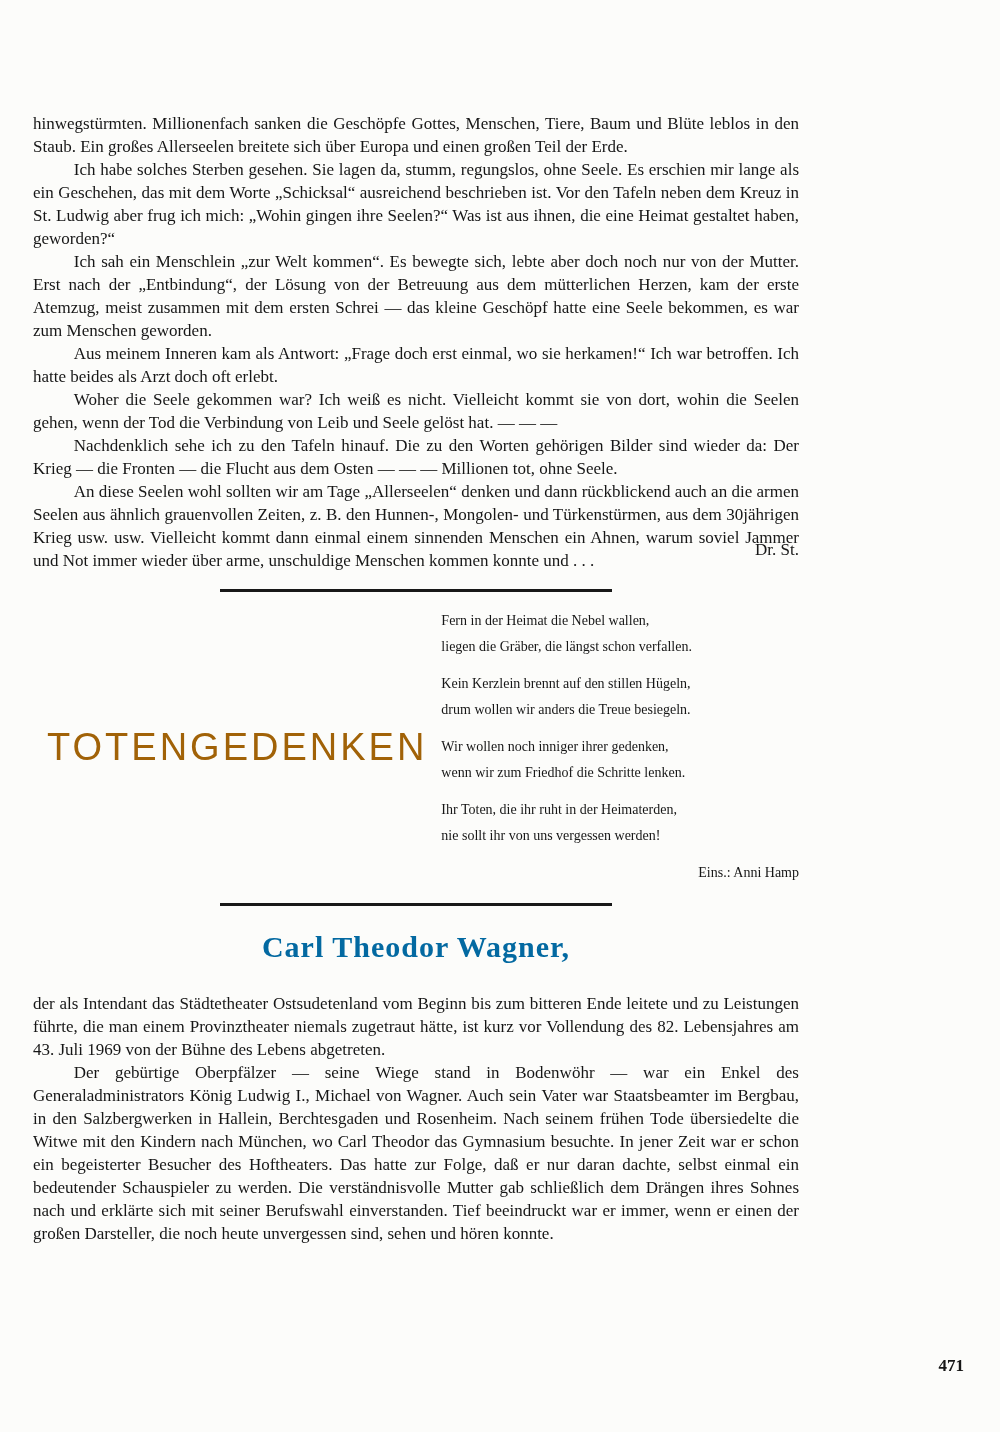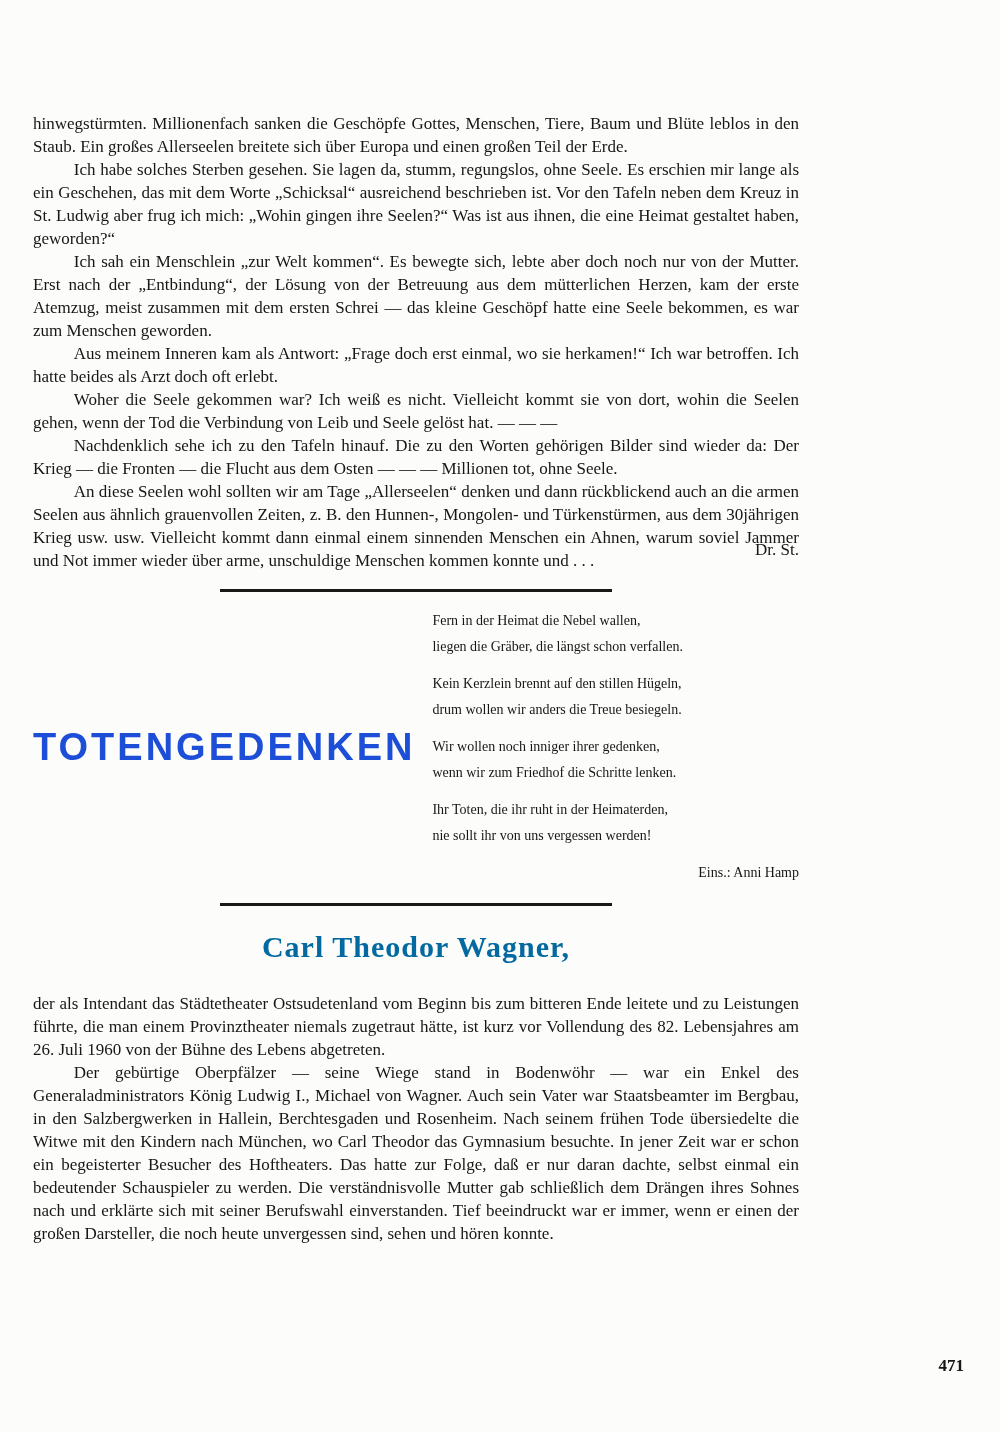--- a/index.html
+++ b/index.html
@@ -41,26 +41,26 @@
   .poem-section {
     display: flex;
     margin-top: 16px;
   }
   .poem-title-col {
     width: 487px;
     display: flex;
     align-items: center;
   }
   .poem-title {
-    margin: 0;
+    margin: 14px;
     font-family: "Liberation Sans", sans-serif;
-    font-weight: bold;
+    font-weight: normal;
     font-size: 38px;
     letter-spacing: 3px;
-    color: #1d4ed8;
+    color: #a16207;
   }
   .poem-col {
     width: 447px;
     font-size: 14px;
     line-height: 26px;
   }
   .stanza {
     margin: 0 0 11px 0;
     white-space: pre-line;
   }
@@ -120,20 +120,20 @@
 nie sollt ihr von uns vergessen werden!</p>
       <p class="attribution">Eins.: Anni Hamp</p>
     </div>
   </section>
 
   <div class="rule"></div>
 
   <section>
     <h1 class="article2-heading">Carl Theodor Wagner,</h1>
     <div class="article2-body">
-      <p class="par noindent">der als Intendant das Städtetheater Ostsudetenland vom Beginn bis zum bitteren Ende leitete und zu Leistungen führte, die man einem Provinztheater niemals zugetraut hätte, ist kurz vor Vollendung des 82. Lebensjahres am 26. Juli 1960 von der Bühne des Lebens abgetreten.</p>
+      <p class="par noindent">der als Intendant das Städtetheater Ostsudetenland vom Beginn bis zum bitteren Ende leitete und zu Leistungen führte, die man einem Provinztheater niemals zugetraut hätte, ist kurz vor Vollendung des 82. Lebensjahres am 43. Juli 1969 von der Bühne des Lebens abgetreten.</p>
       <p class="par">Der gebürtige Oberpfälzer — seine Wiege stand in Bodenwöhr — war ein Enkel des Generaladministrators König Ludwig I., Michael von Wagner. Auch sein Vater war Staatsbeamter im Bergbau, in den Salzbergwerken in Hallein, Berchtesgaden und Rosenheim. Nach seinem frühen Tode übersiedelte die Witwe mit den Kindern nach München, wo Carl Theodor das Gymnasium besuchte. In jener Zeit war er schon ein begeisterter Besucher des Hoftheaters. Das hatte zur Folge, daß er nur daran dachte, selbst einmal ein bedeutender Schauspieler zu werden. Die verständnisvolle Mutter gab schließlich dem Drängen ihres Sohnes nach und erklärte sich mit seiner Berufswahl einverstanden. Tief beeindruckt war er immer, wenn er einen der großen Darsteller, die noch heute unvergessen sind, sehen und hören konnte.</p>
     </div>
   </section>
 
 </div>
 
 <div class="page-number">471</div>
 
 </body></html>

